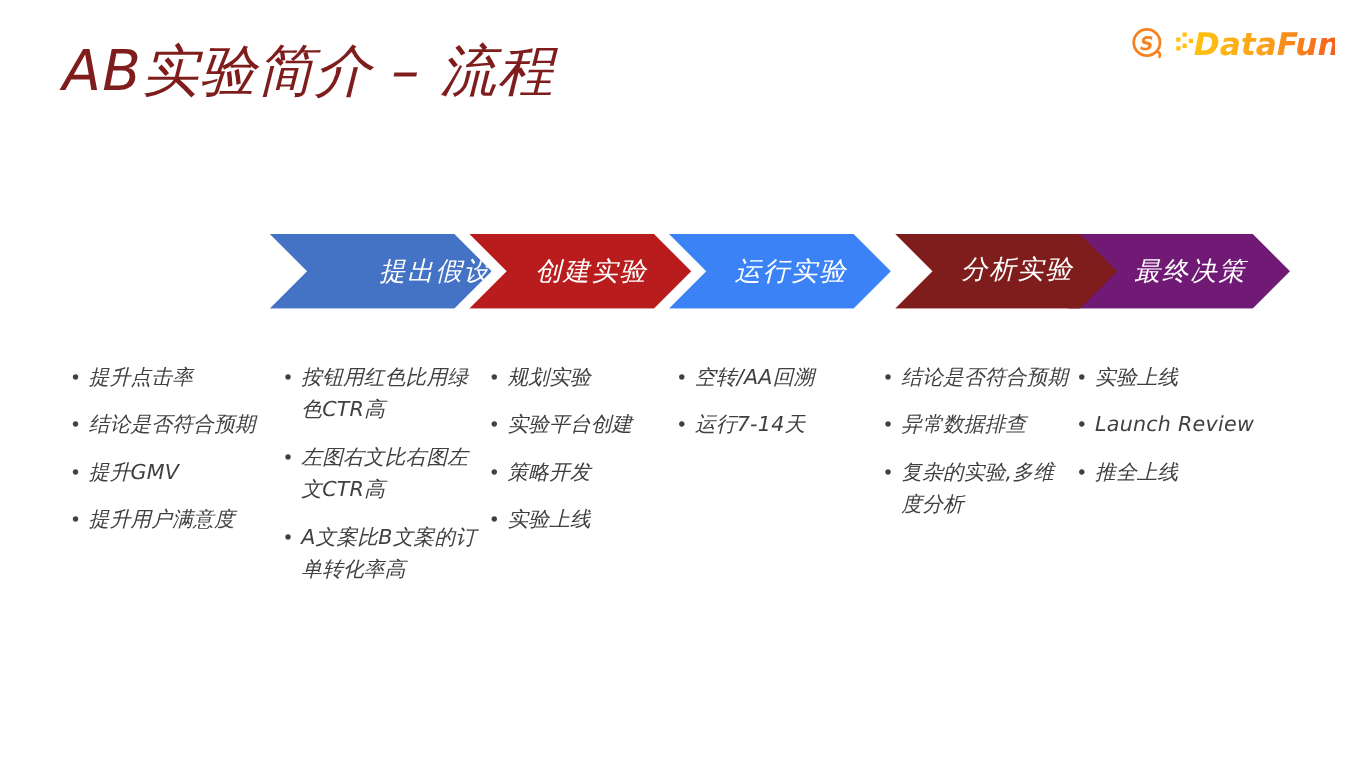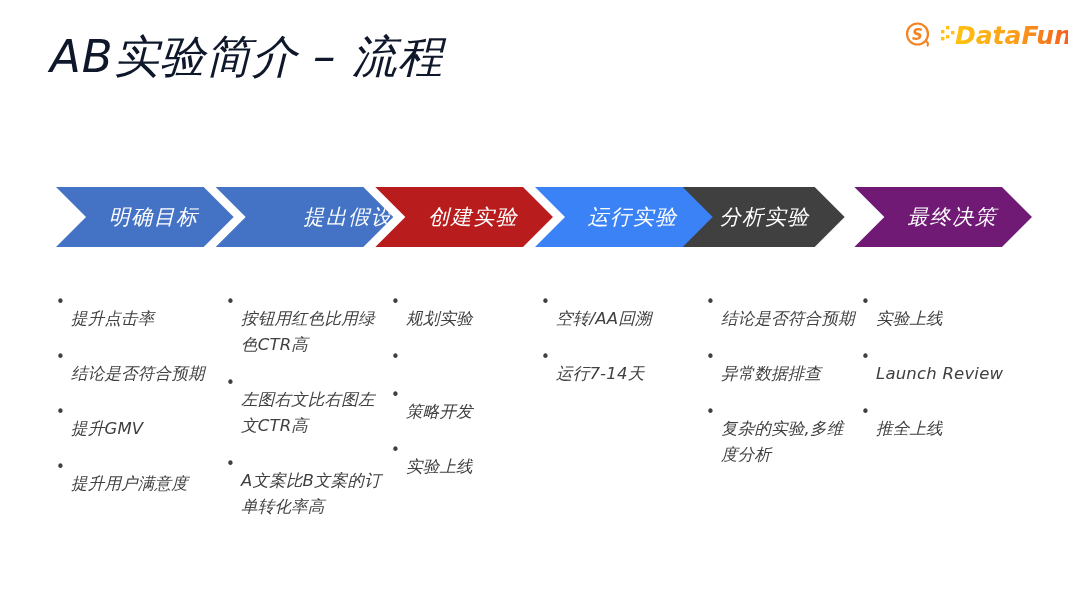--- a/index.html
+++ b/index.html
@@ -31,21 +31,21 @@
   
   #slide-title {
     position: absolute;
     left: 50px;
     top: 32px;
     font-size: 45px;
     line-height: 1.12;
     font-weight: 400;
     font-style: italic;
     letter-spacing: 1px;
-    color: #0f172a;
+    color: #7f1d1d;
     white-space: nowrap;
     font-family: "DejaVu Sans", "Liberation Sans", sans-serif;
   }
 
   
   #chevron-band {
     position: absolute;
     left: 56px;
     top: 187px;
     width: 976px;
@@ -100,21 +100,20 @@
     text-align: left;
   }
   .bullet-text {
     flex: 1 1 auto;
     font-size: 16.5px;
     line-height: 26px;
     font-style: italic;
     color: #404040;
     letter-spacing: 0.2px;
     word-break: break-word;
-    margin-top: 17px;
   }
 </style>
 </head>
 <body>
 
 <div id="logo">
   <span class="mark">
     <svg width="30" height="30" viewBox="0 0 30 30" aria-hidden="true">
       <circle cx="14.5" cy="14" r="10.5" fill="none" stroke="#F5821F" stroke-width="2.2"></circle>
       <text x="14.5" y="20" text-anchor="middle" font-family="DejaVu Sans, Liberation Sans, sans-serif" font-size="15" font-weight="bold" font-style="italic" fill="#F5821F">S</text>
@@ -138,33 +137,30 @@
         <rect x="1" y="17" width="3.4" height="3.4"></rect>
       </g>
       <text x="15" y="24" font-family="DejaVu Sans, Liberation Sans, sans-serif" font-size="25" font-weight="bold" font-style="italic" fill="url(#dfgrad)">DataFun.</text>
     </svg>
   </span>
 </div>
 
 <div id="slide-title">AB实验简介 – 流程</div>
 
 <div id="chevron-band">
-    <div class="chevron" style="left: 0px; width: 177.667px; z-index: 6; background: rgb(68, 114, 196);">
-      <span class="chevron-label">明确目标</span>
-    </div>
     <div class="chevron" style="left: 159.667px; width: 177.667px; z-index: 5; background: rgb(68, 114, 196); justify-content: flex-end;">
       <span class="chevron-label">提出假设</span>
     </div>
     <div class="chevron" style="left: 319.333px; width: 177.667px; z-index: 4; background: #b91c1c;">
       <span class="chevron-label">创建实验</span>
     </div>
     <div class="chevron" style="left: 479px; width: 177.667px; z-index: 3; background: #3b82f6;">
       <span class="chevron-label">运行实验</span>
     </div>
-    <div class="chevron" style="left: 611px; width: 177.667px; z-index: 2; background: #404040;">
+    <div class="chevron" style="left: 660px; width: 177.667px; z-index: 2; background: #7f1d1d; font-family: Liberation Mono, monospace;">
       <span class="chevron-label">分析实验</span>
     </div>
     <div class="chevron" style="left: 798.333px; width: 177.667px; z-index: 1; background: #701a75;">
       <span class="chevron-label">最终决策</span>
     </div>
   </div>
 
 <div id="columns">
     <div class="column" style="width: 170px;">
       <div class="bullet-item">
@@ -198,20 +194,21 @@
         <span class="bullet-text">A文案比B文案的订单转化率高</span>
       </div>
     </div>
     <div class="column" style="width: 150px;">
       <div class="bullet-item">
         <span class="bullet-dot">•</span>
         <span class="bullet-text">规划实验</span>
       </div>
       <div class="bullet-item">
         <span class="bullet-dot">•</span>
+        <span class="bullet-text">实验平台创建</span>
       </div>
       <div class="bullet-item">
         <span class="bullet-dot">•</span>
         <span class="bullet-text">策略开发</span>
       </div>
       <div class="bullet-item">
         <span class="bullet-dot">•</span>
         <span class="bullet-text">实验上线</span>
       </div>
     </div>

